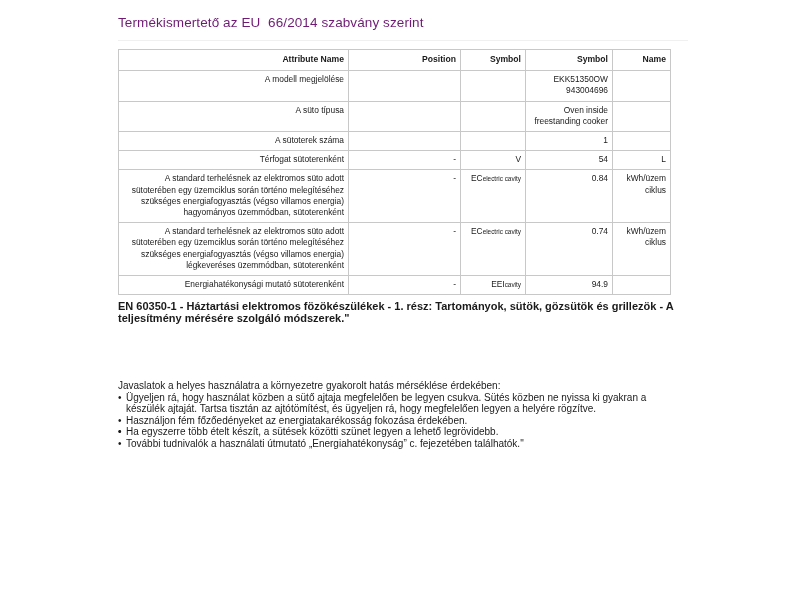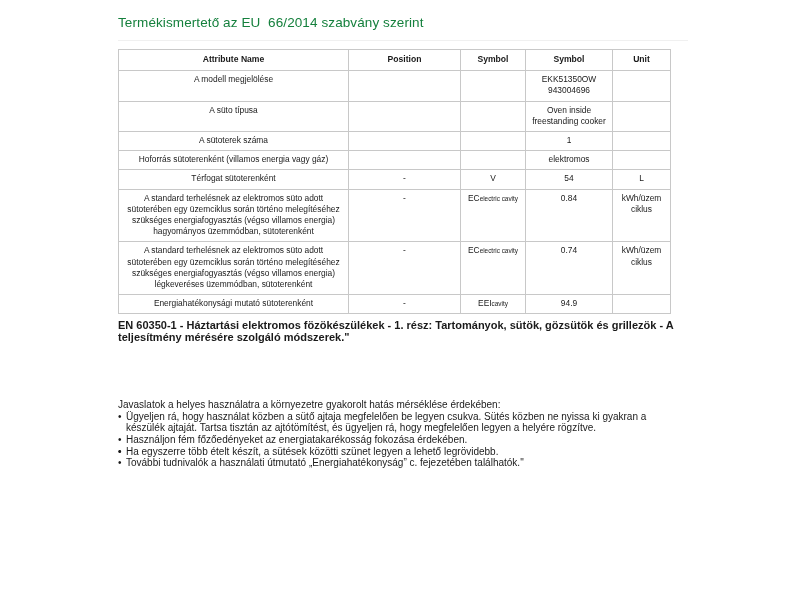--- a/index.html
+++ b/index.html
@@ -26,21 +26,21 @@
   .content {
     position: absolute;
     left: 118px;
     top: 14px;
     width: 570px;
   }
 
   
   .doc-title {
     font-size: 13.5px;
-    color: #15803d;
+    color: #701a75;
     letter-spacing: 0.1px;
     line-height: 17px;
     margin: 0 0 9px 0;
     font-weight: 400;
     white-space: pre;
   }
   .title-rule {
     height: 1px;
     background: #f0f0f0;
     width: 570px;
@@ -52,21 +52,21 @@
     border-collapse: collapse;
     width: 552px;
     table-layout: fixed;
     font-size: 8.4px;
     line-height: 11.2px;
   }
   table.spec td, table.spec th {
     border: 1px solid #c8c8c8;
     padding: 3px 4px 4px 4px;
     vertical-align: top;
-    text-align: center;
+    text-align: right;
     font-weight: normal;
     word-wrap: break-word;
   }
   table.spec th {
     font-weight: bold;
     font-size: 8.6px;
     padding-top: 4px;
     padding-bottom: 5px;
   }
   col.c-attr   { width: 230px; }
@@ -134,21 +134,21 @@
           <col class="c-sym">
           <col class="c-val">
           <col class="c-unit">
       </colgroup>
       <thead>
         <tr>
           <th>Attribute Name</th>
           <th>Position</th>
           <th>Symbol</th>
           <th>Symbol</th>
-          <th>Unit</th>
+          <th>Name</th>
         </tr>
       </thead>
       <tbody id="spec-body">
           <tr>
             <td>A modell megjelölése</td>
             <td></td>
             <td>&nbsp;</td>
             <td style="white-space: pre-line;">EKK51350OW
 943004696</td>
             <td></td>
@@ -158,27 +158,20 @@
             <td></td>
             <td>&nbsp;</td>
             <td style="white-space: pre-line;">Oven inside freestanding cooker</td>
             <td></td>
           </tr>
           <tr>
             <td>A sütoterek száma</td>
             <td></td>
             <td>&nbsp;</td>
             <td style="white-space: pre-line;">1</td>
-            <td></td>
-          </tr>
-          <tr>
-            <td>Hoforrás sütoterenként (villamos energia vagy gáz)</td>
-            <td></td>
-            <td>&nbsp;</td>
-            <td style="white-space: pre-line;">elektromos</td>
             <td></td>
           </tr>
           <tr>
             <td>Térfogat sütoterenként</td>
             <td>-</td>
             <td><span class="sym-base">V</span></td>
             <td style="white-space: pre-line;">54</td>
             <td>L</td>
           </tr>
           <tr>

